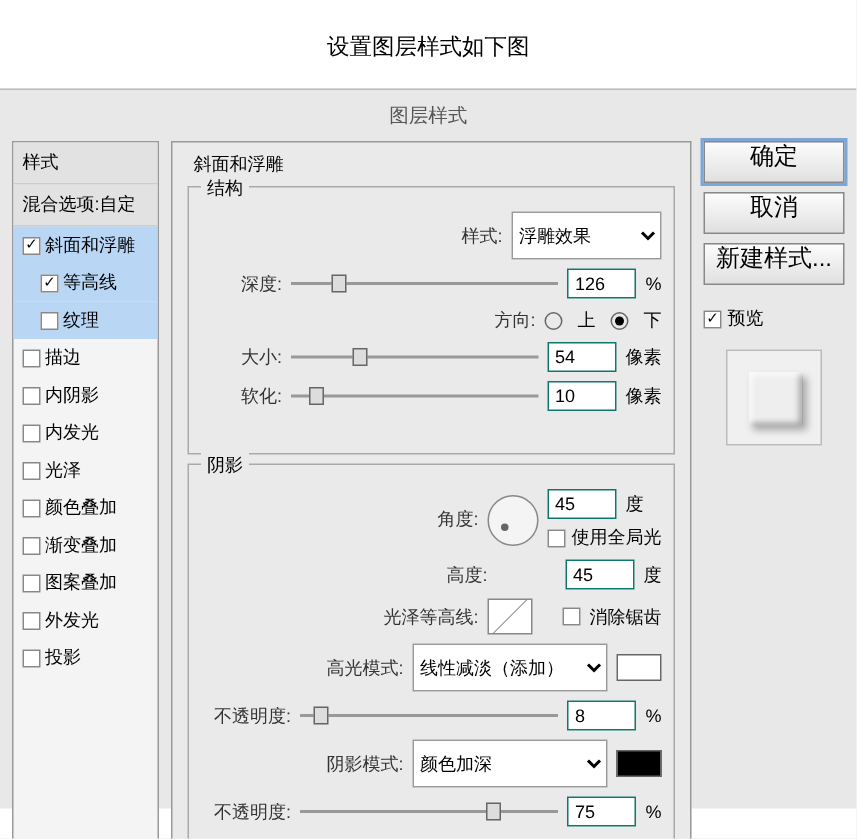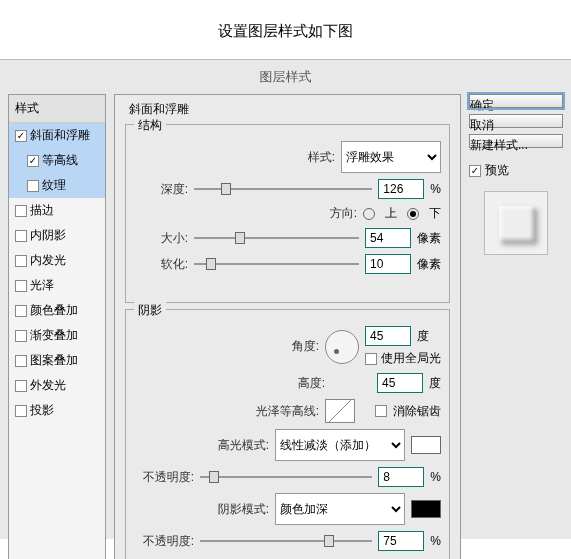--- a/index.html
+++ b/index.html
@@ -28,39 +28,40 @@
 input[type=text] { width: 46px; height: 20px; border: 1px solid #0f766e; text-align: left; padding: 0 4px; font-size: 12px; }
 .unit { font-size: 12px; }
 .radiogrp { display: flex; align-items: center; gap: 10px; }
 .radio { width: 12px; height: 12px; border: 1px solid #666; border-radius: 50%; display: inline-flex; align-items: center; justify-content: center; }
 .radio.on::before { content: ""; width: 6px; height: 6px; background: #000; border-radius: 50%; }
 .angle-ctrl { width: 34px; height: 34px; border: 1px solid #888; border-radius: 50%; background: #f4f4f4; position: relative; }
 .angle-ctrl::after { content: ""; position: absolute; width: 5px; height: 5px; background: #666; border-radius: 50%; top: 18px; left: 8px; }
 .contour { width: 30px; height: 24px; border: 1px solid #888; background: linear-gradient(135deg, #fff 48%, #888 50%, #fff 52%); }
 .swatch { width: 30px; height: 18px; border: 1px solid #666; }
 .right { width: 94px; display: flex; flex-direction: column; gap: 6px; }
-.btn { height: 14px; border: 1px solid #888; background: linear-gradient(#fcfcfc,#e0e0e0); line-height: 20px; cursor: pointer; font-size: 12px; }
+.btn { height: 28px; border: 1px solid #888; background: linear-gradient(#fcfcfc,#e0e0e0); text-align: center; line-height: 20px; cursor: pointer; font-size: 16px; }
 .btn.def { outline: 2px solid #7aa7d6; }
 .preview-box { width: 64px; height: 64px; border: 1px solid #bbb; background: #f0f0f0; margin: 6px auto 0; position: relative; }
 .preview-bevel { position: absolute; top: 14px; left: 14px; width: 36px; height: 36px; background: #eee; box-shadow: inset 2px 2px 4px rgba(255,255,255,.9), inset -2px -2px 4px rgba(0,0,0,.35), 3px 3px 5px rgba(0,0,0,.3); }
 .bottom-btns { display: flex; justify-content: center; gap: 12px; margin-top: 6px; }
 .bottom-btns .btn { width: 90px; }
 .prev-row { display:flex; align-items:center; gap:4px; margin-top:8px; }
 </style>
 </head>
 <body>
 
 <div class="title">设置图层样式如下图</div>
 
 <div class="dialog">
   <div class="dlg-title">图层样式</div>
   <div class="content">
 
     <div class="sidebar">
       <div class="head">样式</div>
+      <div class="head">混合选项:自定</div>
       <div id="sidebar-items">
           <div class="item sel">
             <span class="cb chk"></span>
             <span>斜面和浮雕</span>
           </div>
           <div class="item sel indent">
             <span class="cb chk"></span>
             <span>等高线</span>
           </div>
           <div class="item sel indent">

